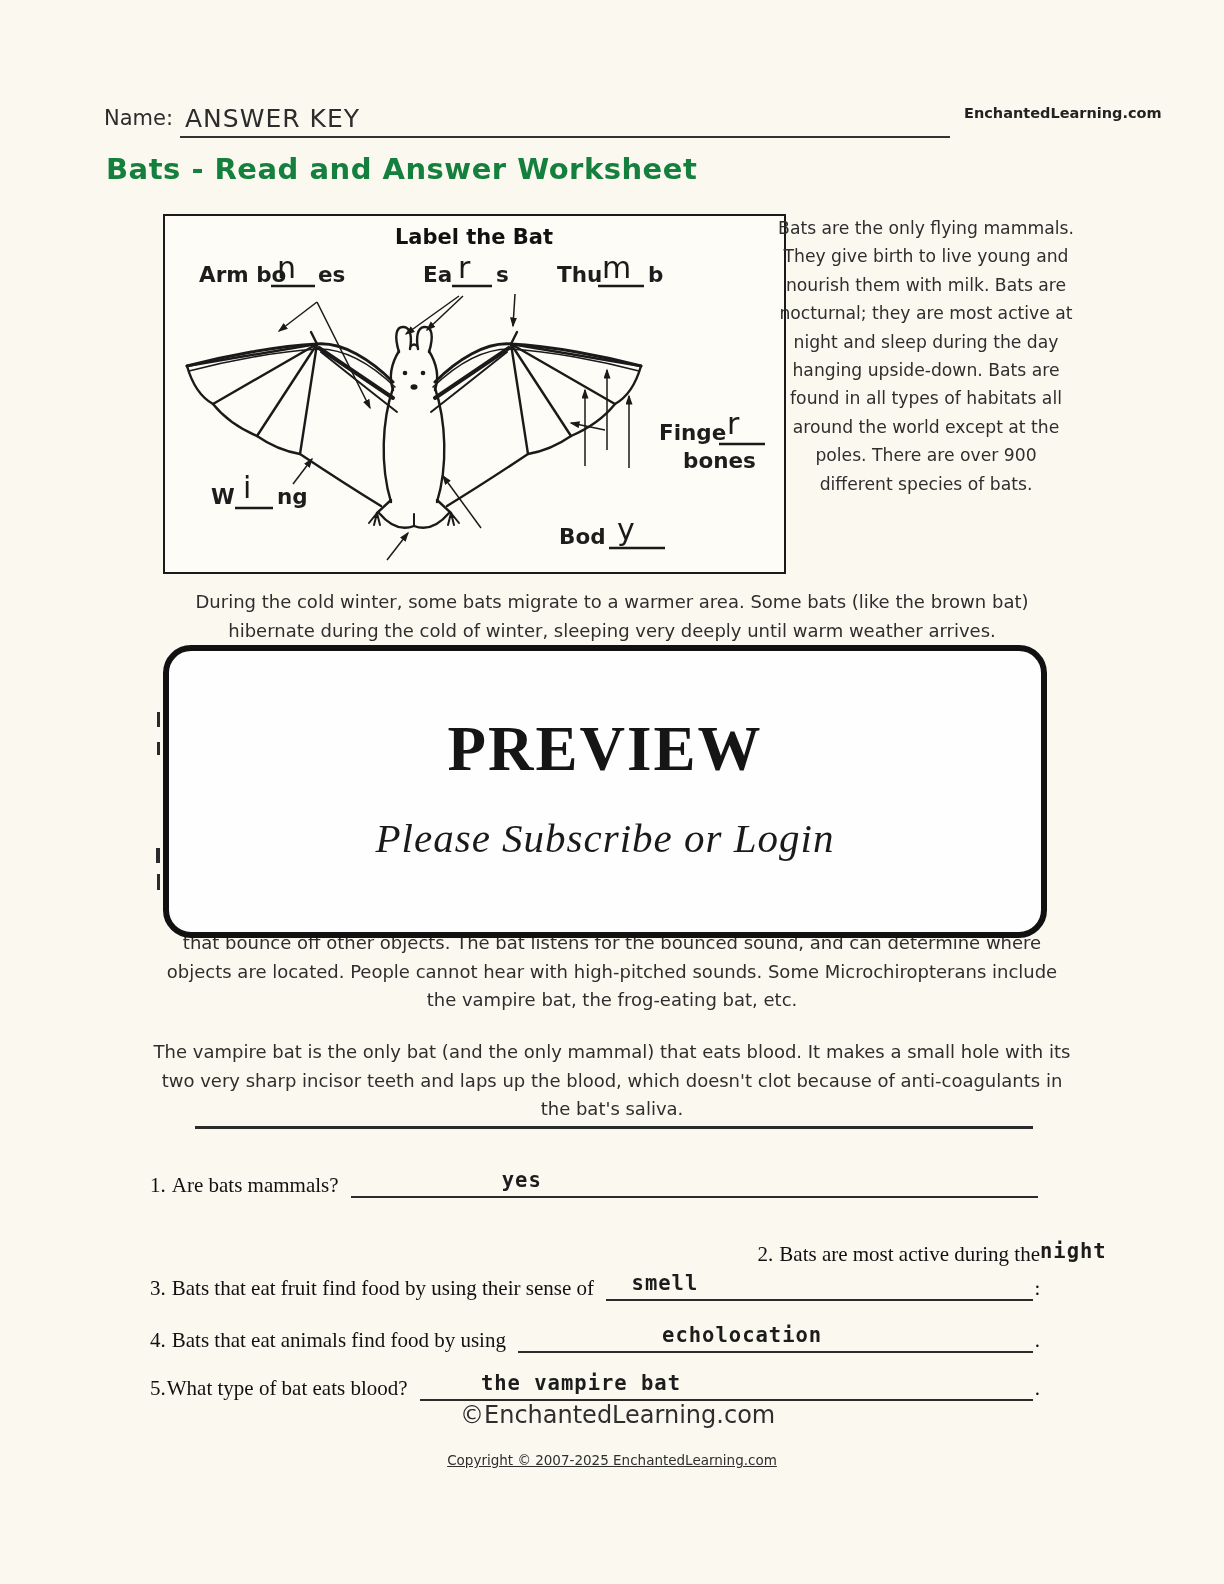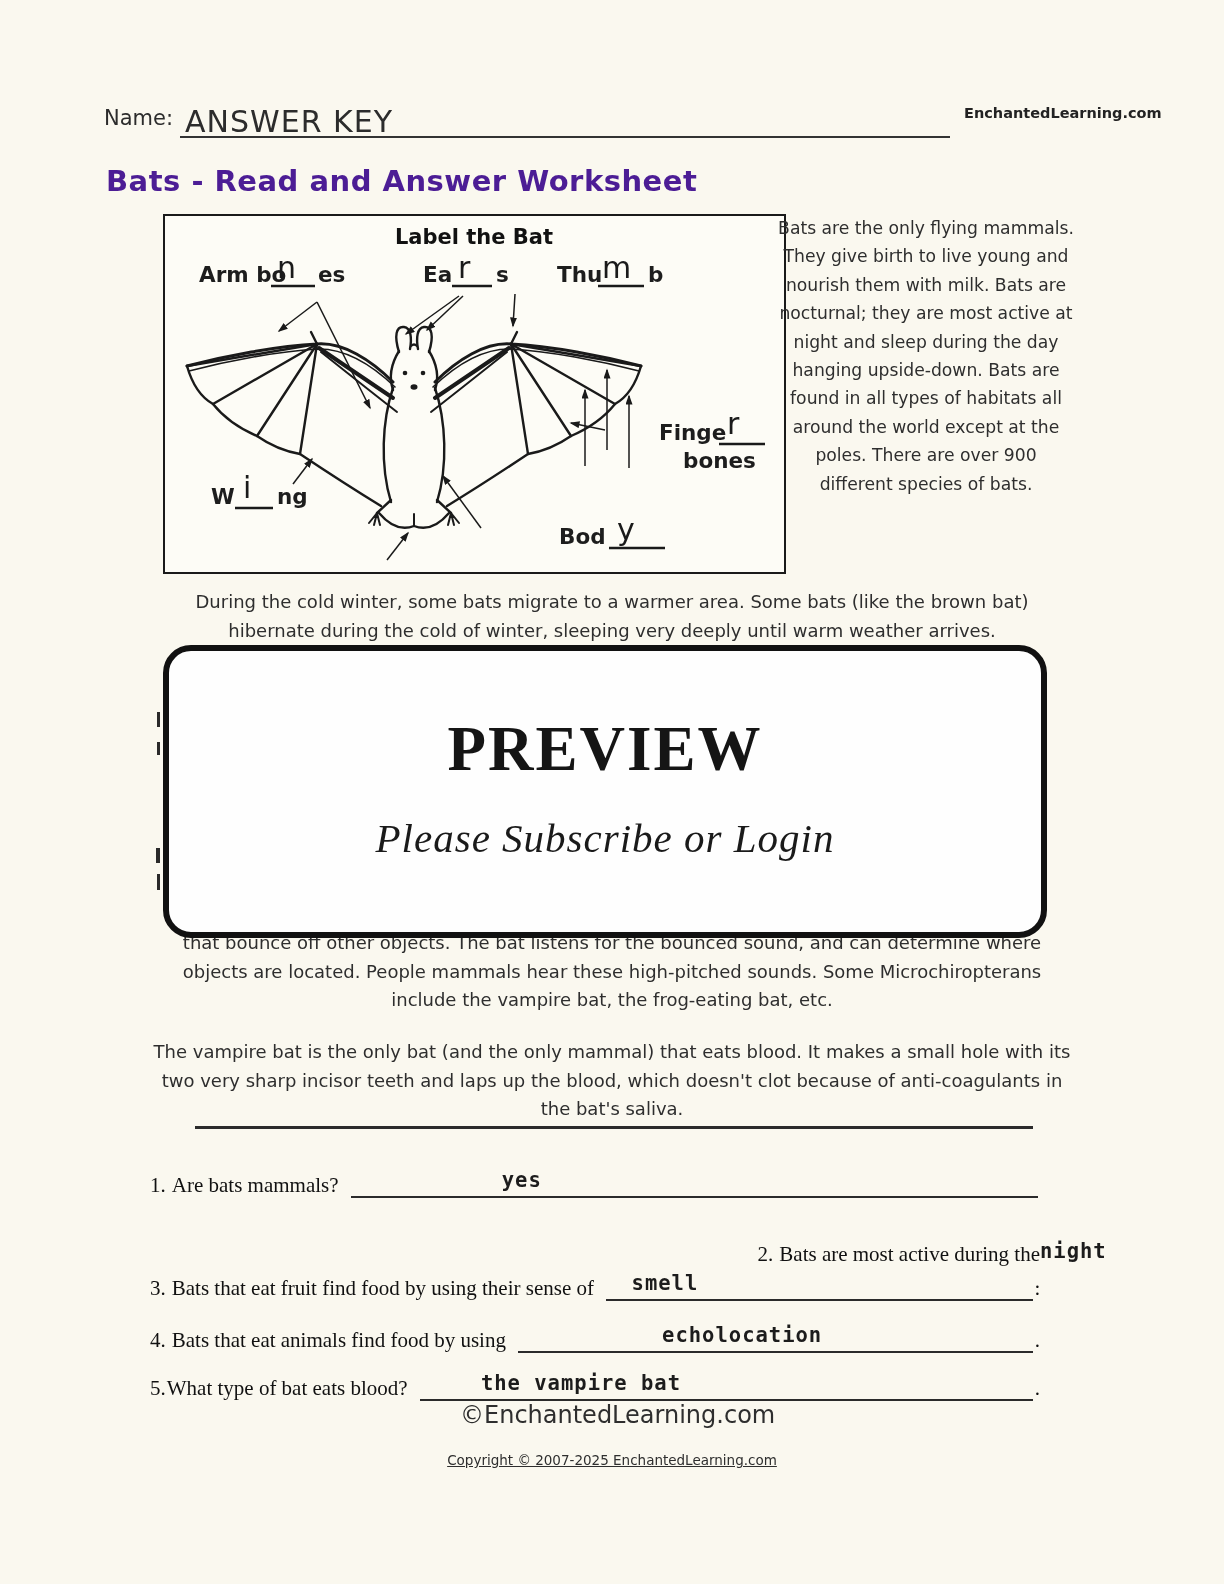--- a/index.html
+++ b/index.html
@@ -8,25 +8,25 @@
     width:1224px;height:1584px;
     background:#faf8ef;
     font-family:"DejaVu Sans",sans-serif;
     color:#2c2c2c;
     overflow:hidden;
   }
   .abs{position:absolute;}
 
   
   .name-label{left:104px;top:106px;font-size:21px;}
-  .name-value{left:185px;top:104px;font-size:30px;letter-spacing:1px;}
+  .name-value{left:185px;top:104px;font-size:25px;letter-spacing:1px;}
   .name-line{left:180px;top:136px;width:770px;height:0;border-bottom:2px solid #333;}
   .site-name{left:964px;top:105px;font-size:14.5px;font-weight:bold;color:#222;}
 
-  .page-title{left:106px;top:164px;font-size:29px;font-weight:bold;color:#4c1d95;letter-spacing:0.5px;}
+  .page-title{left:106px;top:152px;font-size:29px;font-weight:bold;color:#15803d;letter-spacing:0.5px;}
 
   
   .diagram-box{
     left:163px;top:214px;width:623px;height:360px;
     border:2px solid #1a1a1a;background:#fdfcf6;box-sizing:border-box;
   }
   .diagram-box svg{display:block;width:619px;height:356px;}
   .svg-label{font-family:"DejaVu Sans",sans-serif;font-size:21.5px;font-weight:bold;fill:#1d1d1d;}
   .ans-big{font-family:"DejaVu Sans",sans-serif;font-size:30px;font-weight:500;fill:#1a1a1a;}
   .svg-title{font-family:"DejaVu Sans",sans-serif;font-size:21px;font-weight:bold;fill:#111;}
@@ -200,21 +200,21 @@
 
   <div class="abs para intro-para">Bats are the only flying mammals. They give birth to live young and nourish them with milk. Bats are nocturnal; they are most active at night and sleep during the day hanging upside-down. Bats are found in all types of habitats all around the world except at the poles. There are over 900 different species of bats.</div>
 
   <div class="abs para migration-para">During the cold winter, some bats migrate to a warmer area. Some bats (like the brown bat) hibernate during the cold of winter, sleeping very deeply until warm weather arrives.</div>
 
   <div class="abs fragment" style="left:157px;top:712px;width:3px;height:15px;"></div>
   <div class="abs fragment" style="left:157px;top:742px;width:3px;height:13px;"></div>
   <div class="abs fragment" style="left:156px;top:848px;width:4px;height:15px;"></div>
   <div class="abs fragment" style="left:157px;top:874px;width:3px;height:16px;"></div>
 
-  <div class="abs para echo-para">that bounce off other objects. The bat listens for the bounced sound, and can determine where objects are located. People mammals hear these high-pitched sounds. Some Microchiropterans include the vampire bat, the frog-eating bat, etc.</div>
+  <div class="abs para echo-para">that bounce off other objects. The bat listens for the bounced sound, and can determine where objects are located. People cannot hear with high-pitched sounds. Some Microchiropterans include the vampire bat, the frog-eating bat, etc.</div>
 
   <div class="abs para vampire-para">The vampire bat is the only bat (and the only mammal) that eats blood. It makes a small hole with its two very sharp incisor teeth and laps up the blood, which doesn't clot because of anti-coagulants in the bat's saliva.</div>
 
   <div class="abs preview-box">
     <div class="preview-title">PREVIEW</div>
     <div class="preview-subtitle">Please Subscribe or Login</div>
   </div>
 
   <div class="abs q-rule"></div>
 

